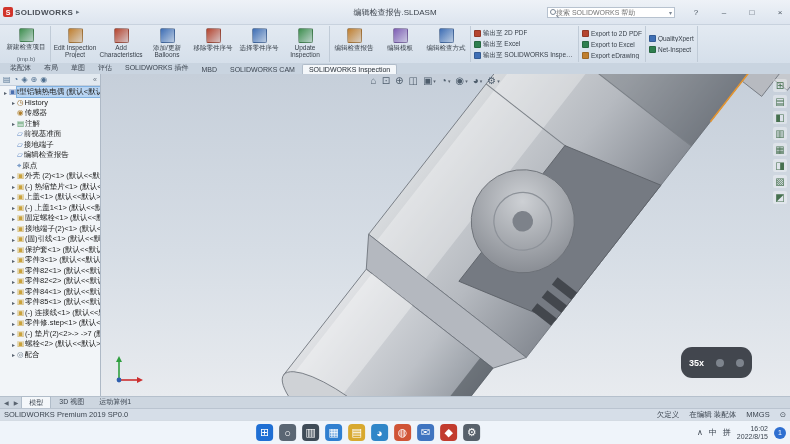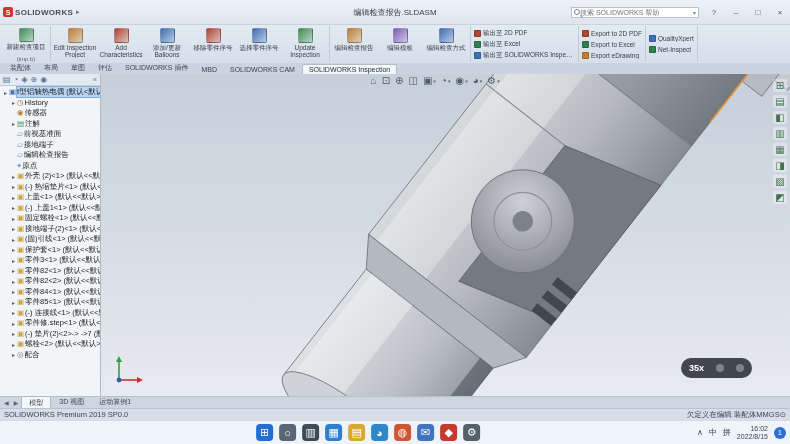--- a/index.html
+++ b/index.html
@@ -6,21 +6,21 @@
   html,body{width:790px;height:444px;overflow:hidden;}
   body{font-family:"Liberation Sans","DejaVu Sans",sans-serif;font-size:9px;color:#333;}
   .app{position:relative;width:790px;height:444px;display:flex;flex-direction:column;background:#dce4ee;}
 
   
   .titlebar{height:14px;display:flex;align-items:center;background:linear-gradient(#eef2f7,#dde5ef);border-bottom:1px solid #c8d2de;padding:12px 3px;position:relative;flex:0 0 14px;}
   .logo-mark{width:10px;height:10px;background:#d1342b;color:#fff;font-size:7px;font-weight:bold;border-radius:2px;display:inline-flex;align-items:center;justify-content:center;margin-right:2px;}
   .logo-text{font-weight:bold;font-size:8px;color:#4a4f57;letter-spacing:.3px;}
   .menu-arrow{font-size:7px;color:#6a7580;margin-left:3px;}
   .doc-title{position:absolute;left:0;right:0;text-align:center;font-size:8px;color:#3c434c;pointer-events:none;}
-  .tb-right{margin-left:auto;display:flex;align-items:flex-start;gap:8px;z-index:2;}
+  .tb-right{margin-left:auto;display:flex;align-items:flex-start;gap:14px;z-index:2;}
   .searchbox{display:flex;align-items:center;background:#fff;border:1px solid #b7c2cf;height:11px;width:128px;padding:0 2px;}
   .searchbox input{border:none;outline:none;flex:1;font-size:7px;color:#444;font-family:inherit;min-width:0;}
   .mag{width:6px;height:6px;border:1px solid #7a8694;border-radius:50%;position:relative;flex:0 0 6px;}
   .mag::after{content:"";position:absolute;width:3px;height:1px;background:#7a8694;transform:rotate(45deg);left:5px;top:6px;}
   .s-caret{font-size:6px;color:#7a8694;}
   .winbtn{width:14px;height:11px;display:inline-flex;align-items:center;justify-content:center;font-size:8px;color:#4a5560;cursor:default;}
 
   
   .ribbon{height:38px;flex:0 0 38px;background:linear-gradient(#e3eaf2,#d5dfea);display:flex;align-items:stretch;padding:1px 2px;overflow:hidden;}
   .rgroup{display:flex;align-items:stretch;border-right:1px solid #c0cbd7;padding:0 1px;}
@@ -53,36 +53,36 @@
   .ic-assembly{color:#4a6fb0;} .ic-history{color:#9a6f2f;} .ic-sensor{color:#b0802f;}
   .ic-annotations{color:#3f8f4f;} .ic-plane{color:#5b86c5;} .ic-origin{color:#3f6fae;}
   .ic-part{color:#c9a23c;} .ic-mates{color:#6f7f8f;}
 
   .viewport{flex:1;position:relative;min-width:0;background:linear-gradient(180deg,#c6cfda 0%,#d6dde5 55%,#e8ebef 100%);overflow:hidden;}
   .headsup{position:absolute;top:1px;left:50%;transform:translateX(-58%);display:flex;align-items:center;gap:5px;z-index:5;}
   .hicon{font-size:10px;color:#4e5d6c;cursor:default;display:flex;align-items:center;}
   .hicon .hc{font-size:5px;color:#5a6470;margin-left:1px;}
   .right-tools{position:absolute;top:5px;right:3px;display:flex;flex-direction:column;gap:3px;z-index:5;}
   .rt-icon{font-size:10px;color:#46704f;text-align:center;cursor:default;background:rgba(255,255,255,.35);border-radius:2px;width:14px;height:13px;line-height:13px;}
-  .zoom-badge{position:absolute;right:38px;bottom:18px;background:rgba(43,48,56,.88);color:#fff;border-radius:11px;height:20px;display:flex;align-items:center;gap:12px;padding:0 8px;z-index:6;}
+  .zoom-badge{position:absolute;right:38px;bottom:18px;background:rgba(43,48,56,.88);color:#fff;border-radius:11px;height:31px;display:flex;align-items:center;gap:12px;padding:0 8px;z-index:6;}
   .zoom-badge .zt{font-size:9px;font-weight:bold;}
   .zoom-badge .zd{width:8px;height:8px;border-radius:50%;background:#7d848d;}
   .triad{position:absolute;left:10px;bottom:10px;z-index:5;}
   #model-svg{position:absolute;inset:0;}
 
   
   .modeltabs{height:12px;flex:0 0 12px;background:#cdd6e0;display:flex;align-items:center;padding-left:2px;gap:1px;border-top:1px solid #b5c0cc;}
   .mt-arrow{font-size:6px;color:#5a6470;padding:0 2px;cursor:default;}
   .mtab{font-size:7px;padding:1px 7px;color:#3c4550;cursor:default;white-space:nowrap;}
   .mtab.active{background:#f4f7fa;border:1px solid #b0bcc9;border-bottom:none;}
 
   
   .statusbar{height:12px;flex:0 0 12px;background:#d6dee8;border-top:1px solid #bac4d0;display:flex;align-items:center;padding:0 4px;font-size:7.5px;color:#3c4550;}
   .sb-left{flex:1;overflow:hidden;white-space:nowrap;}
-  .sb-field{white-space:nowrap;}
+  .sb-field{margin-left:10px;white-space:nowrap;}
 
   
   .taskbar{height:24px;flex:0 0 24px;background:#eff4fa;border-top:1px solid #d4dbe3;display:flex;align-items:center;position:relative;}
   .task-icons{position:absolute;left:50%;transform:translateX(-62%);display:flex;gap:6px;align-items:center;}
   .ticn{width:17px;height:17px;border-radius:4px;display:flex;align-items:center;justify-content:center;font-size:11px;color:#fff;cursor:default;}
   .tray{margin-left:auto;display:flex;align-items:center;gap:6px;padding-right:4px;font-size:8px;color:#3c4550;}
   .tray .clock{text-align:right;font-size:7px;line-height:8px;}
   .tray .badge{width:12px;height:12px;border-radius:50%;background:#2f6fd0;color:#fff;font-size:7px;display:flex;align-items:center;justify-content:center;}
 </style>
 </head>

